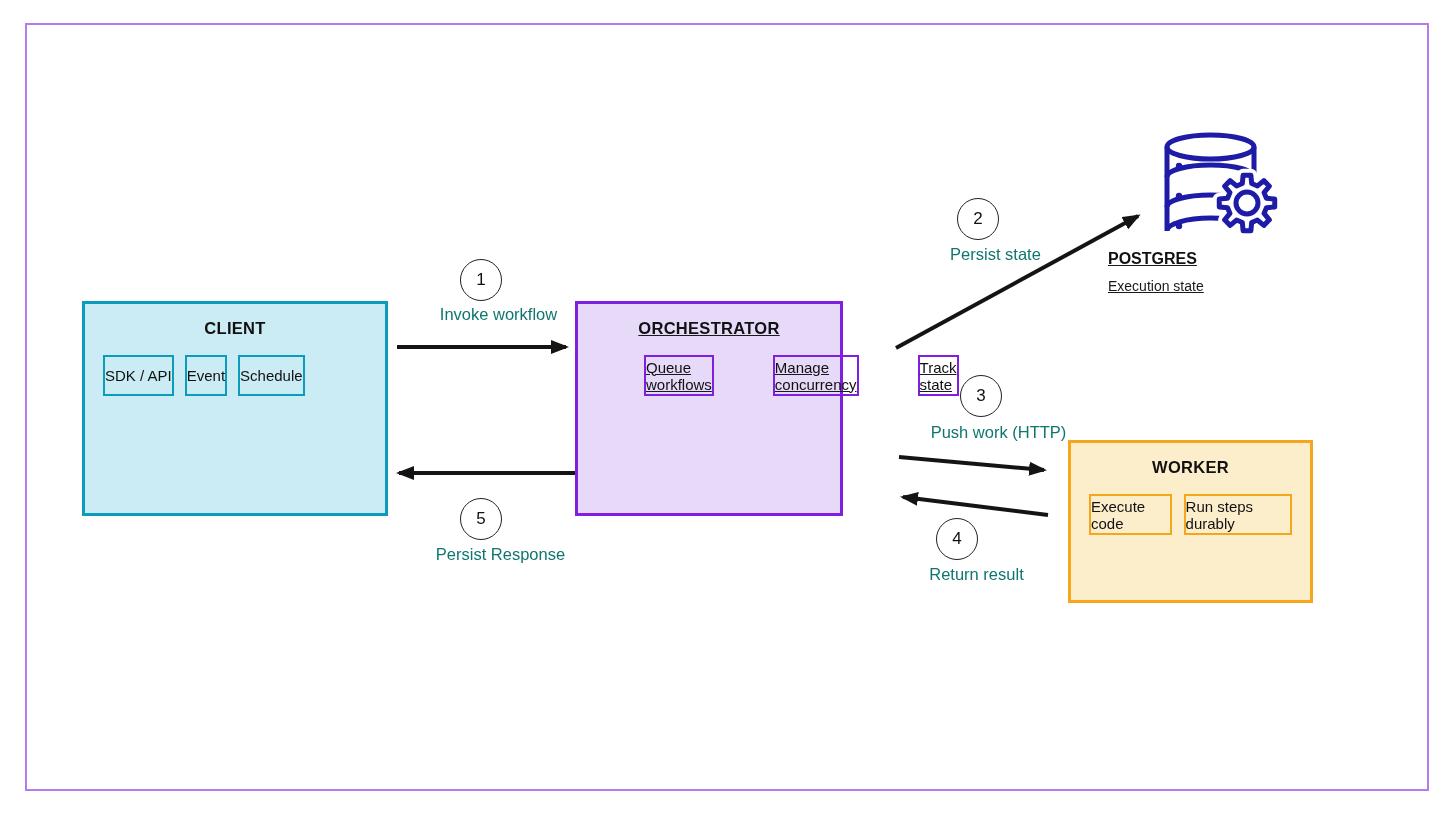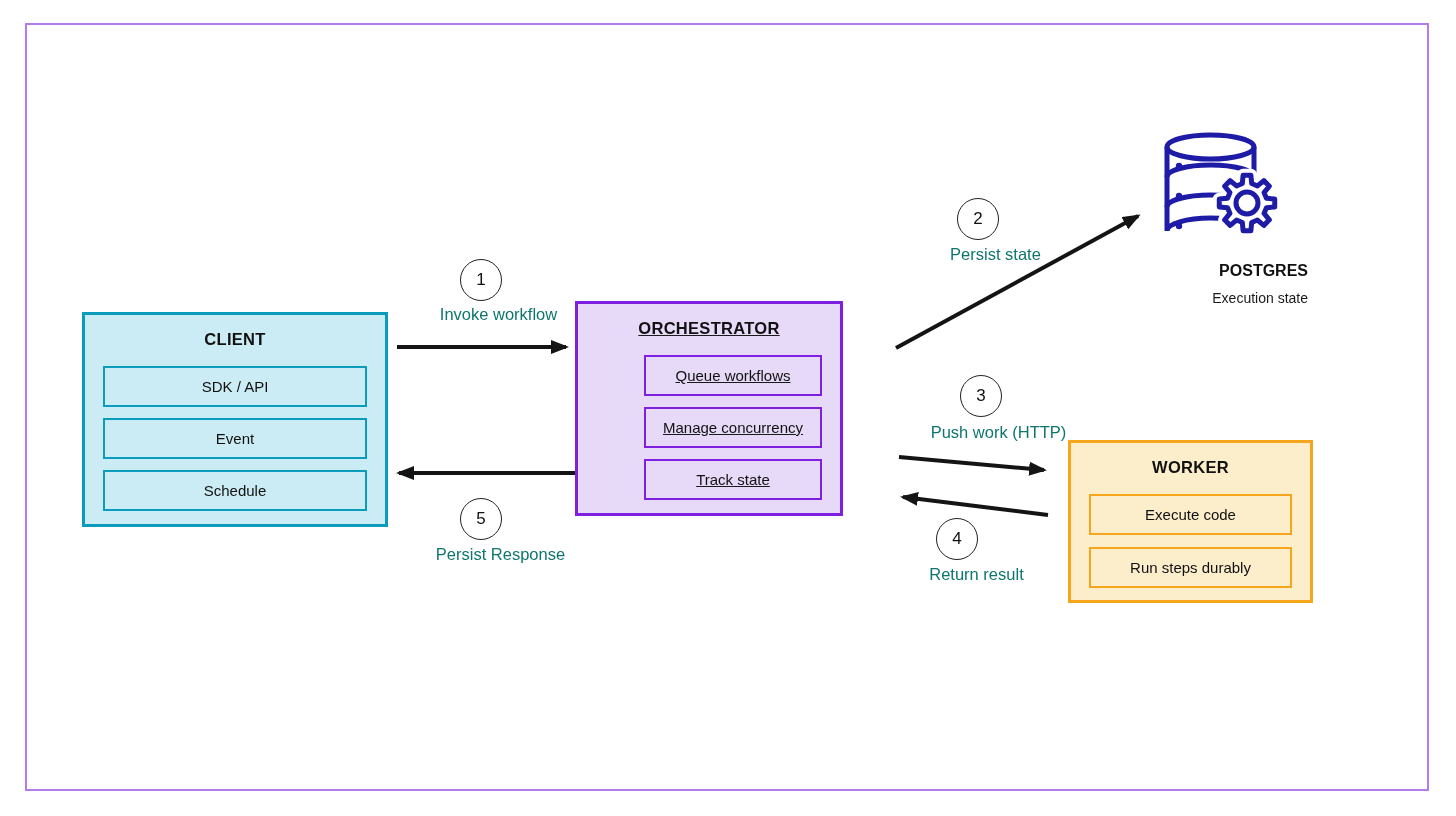--- a/index.html
+++ b/index.html
@@ -19,51 +19,51 @@
     position:relative;width:1456px;height:816px;background:#ffffff;overflow:hidden;
     font-family:"Liberation Sans","DejaVu Sans",sans-serif;color:var(--text-color);
   }
   .frame{
     position:absolute;left:25px;top:23px;width:1404px;height:768px;
     border:2px solid var(--frame-border);box-sizing:border-box;pointer-events:none;
   }
   .overlay{position:absolute;left:0;top:0;width:1456px;height:816px;}
   
   .node{position:absolute;box-sizing:border-box;border-style:solid;border-width:3px;}
-  .node-client{left:82px;top:312px;width:306px;height:215px;
+  .node-client{left:82px;top:301px;width:306px;height:215px;
     border-color:var(--client-border);background:var(--client-fill);}
   .node-orchestrator{left:575px;top:301px;width:268px;height:215px;
     border-color:var(--orchestrator-border);background:var(--orchestrator-fill);text-decoration:underline;}
   .node-worker{left:1068px;top:440px;width:245px;height:163px;
     border-color:var(--worker-border);background:var(--worker-fill);}
   .node-title{
     text-align:center;font-weight:bold;font-size:16.5px;letter-spacing:.3px;
     padding:15px 0 17px 0;color:#111;
   }
-  .node-items{display:flex;flex-direction:column;gap:11px;margin:0 18px;}
+  .node-items{display:flex;gap:11px;margin:0 18px;}
   .node-worker .node-items{gap:12px;}
   .node-item{
     box-sizing:border-box;height:41px;border:2.5px solid;display:flex;
     align-items:center;justify-content:center;font-size:15px;color:#111;
   }
   .node-client .node-item{border-color:var(--client-border);}
   .node-orchestrator .node-item{border-color:var(--orchestrator-border);margin-left:48px;}
   .node-worker .node-item{border-color:var(--worker-border);}
   
   .step-circle{
     position:absolute;width:42px;height:42px;border-radius:50%;
     border:1.5px solid #222;background:#fff;display:flex;align-items:center;
     justify-content:center;font-size:17px;color:#111;box-sizing:border-box;
   }
   .step-label{
     position:absolute;transform:translateX(-50%);white-space:nowrap;
     font-size:16.5px;color:#0f766e;padding-left:35px;
   }
   
-  .pg-caption{position:absolute;left:1108px;top:262px;width:200px;text-align:right;}
+  .pg-caption{position:absolute;left:1108px;top:250px;width:200px;text-align:left;text-decoration:underline;}
   .pg-title{font-weight:bold;font-size:16px;color:#111;}
   .pg-sub{font-size:14px;margin-top:10px;color:#1a1a1a;}
   
   .arrow-line{stroke:var(--arrow-color);stroke-width:4;fill:none;}
   .arrowhead{fill:var(--arrow-color);}
   .db-stroke{stroke:var(--postgres-icon);stroke-width:5;fill:none;}
   .db-fill{fill:#ffffff;stroke:none;}
   .db-dot{fill:var(--postgres-icon);stroke:none;}
   .gear-halo{fill:#ffffff;stroke:#ffffff;stroke-width:13;stroke-linejoin:round;}
   .gear-body{fill:#ffffff;stroke:var(--postgres-icon);stroke-width:5;stroke-linejoin:round;}

